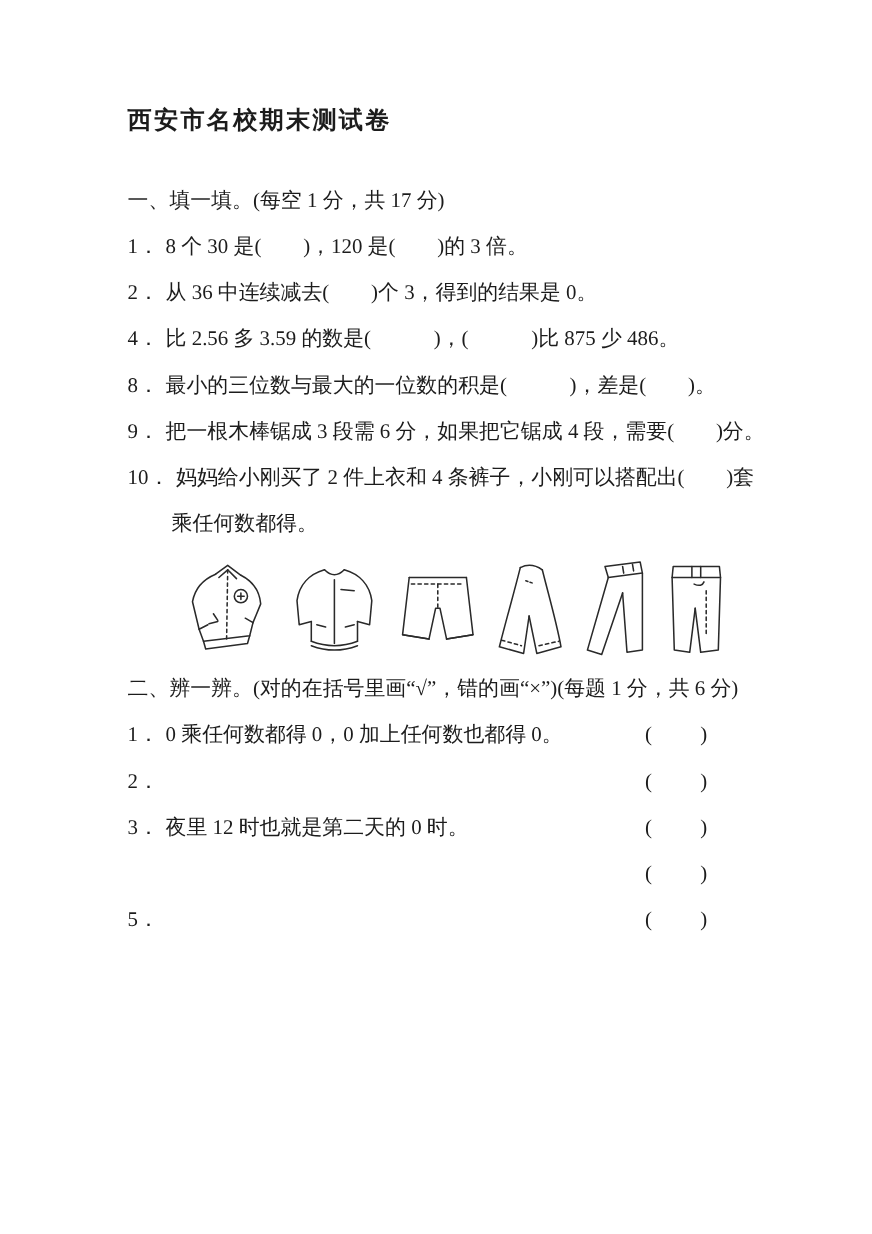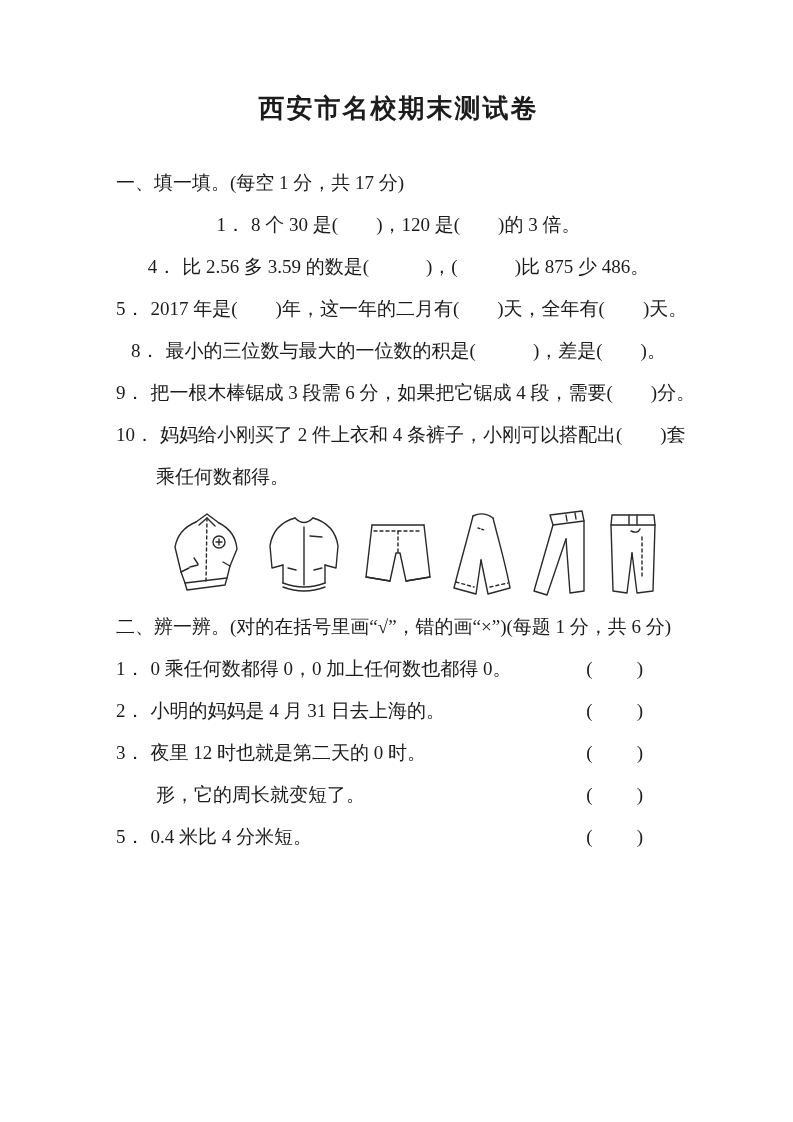--- a/index.html
+++ b/index.html
@@ -9,33 +9,31 @@
     background:#ffffff;
     color:#1c1c1c;
     font-family:"Liberation Serif","DejaVu Serif",serif;
     font-size:19px;
     line-height:26px;
     box-sizing:border-box;
     padding:96px 112px 0 116px;
     overflow:hidden;
   }
   .doc-title{
-    text-align:center;
     font-weight:bold;
-    font-size:26px;
+    font-size:22px;
     letter-spacing:2px;
     margin:0 0 48px 0;
   }
   .section-heading{
     margin:12px 0 16px 0;
   }
   .q-row{
     margin:0 0 16px 0;
     white-space:nowrap;
-    text-align:center;
   }
   .q-row.tf{
     display:flex;
     white-space:nowrap;
   }
   .q-row .q-num{margin-right:6px;}
   .q-cont{
     margin:0 0 16px 0;
     padding-left:40px;
     white-space:nowrap;
@@ -68,24 +66,24 @@
 <div class="page">
 
   <h1 class="doc-title">西安市名校期末测试卷</h1>
 
   <div class="section-heading">一、填一填。(每空 1 分，共 17 分)</div>
 
   <div class="q-row">
     <span class="q-num">1．</span><span class="q-text">8 个 30 是(　　)，120 是(　　)的 3 倍。</span>
   </div>
   <div class="q-row">
-    <span class="q-num">4．</span><span class="q-text">比 2.56 多 3.59 的数是(　　　)，(　　　)比 875 少 486。</span>
+    <span class="q-num">2．</span><span class="q-text">从 36 中连续减去(　　)个 3，得到的结果是 0。</span>
   </div>
   <div class="q-row">
-    <span class="q-num">5．</span><span class="q-text">2017 年是(　　)年，这一年的二月有(　　)天，全年有(　　)天。</span>
+    <span class="q-num">4．</span><span class="q-text">比 2.56 多 3.59 的数是(　　　)，(　　　)比 875 少 486。</span>
   </div>
   <div class="q-row">
     <span class="q-num">8．</span><span class="q-text">最小的三位数与最大的一位数的积是(　　　)，差是(　　)。</span>
   </div>
   <div class="q-row">
     <span class="q-num">9．</span><span class="q-text">把一根木棒锯成 3 段需 6 分，如果把它锯成 4 段，需要(　　)分。</span>
   </div>
   <div class="q-row">
     <span class="q-num">10．</span><span class="q-text">妈妈给小刚买了 2 件上衣和 4 条裤子，小刚可以搭配出(　　)套</span>
   </div>
@@ -160,31 +158,28 @@
 
   <div class="section-heading">二、辨一辨。(对的在括号里画“√”，错的画“×”)(每题 1 分，共 6 分)</div>
 
   <div class="q-row tf">
     <span class="q-num">1．</span>
       <span class="q-text">0 乘任何数都得 0，0 加上任何数也都得 0。</span>
     <span class="q-bracket">(　　)</span>
   </div>
   <div class="q-row tf">
     <span class="q-num">2．</span>
-      <span class="q-text">小明的妈妈是 4 月 31 日去上海的。</span>
     <span class="q-bracket">(　　)</span>
   </div>
   <div class="q-row tf">
     <span class="q-num">3．</span>
       <span class="q-text">夜里 12 时也就是第二天的 0 时。</span>
     <span class="q-bracket">(　　)</span>
   </div>
   <div class="q-cont tf">
-    <span class="q-text">形，它的周长就变短了。</span>
     <span class="q-bracket">(　　)</span>
   </div>
   <div class="q-row tf">
     <span class="q-num">5．</span>
-      <span class="q-text">0.4 米比 4 分米短。</span>
     <span class="q-bracket">(　　)</span>
   </div>
 
 </div>
 
 </body></html>

